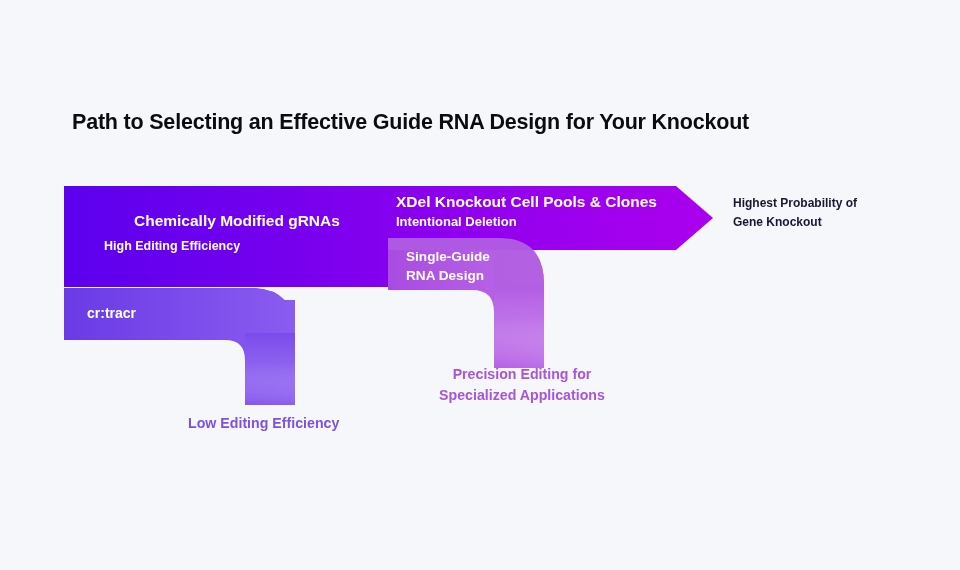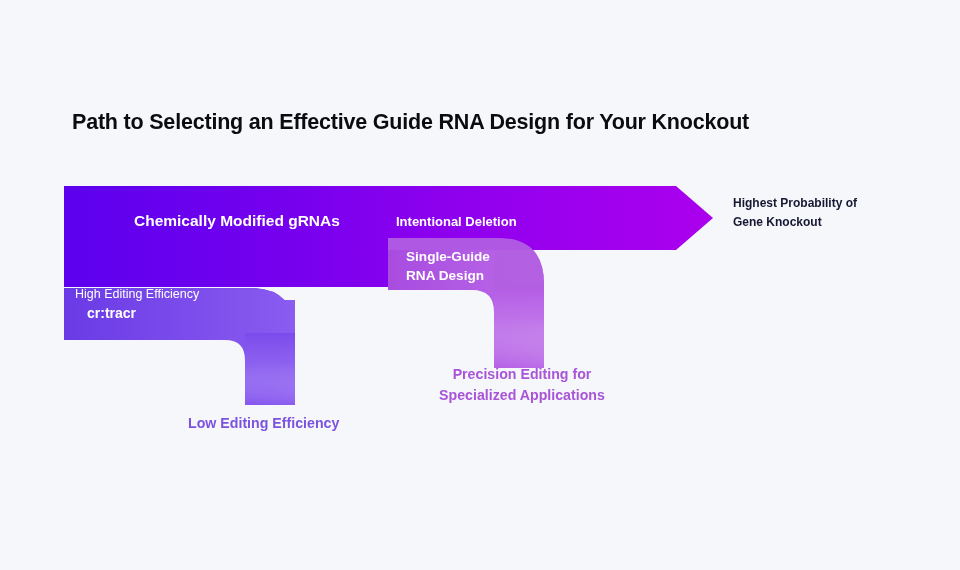--- a/index.html
+++ b/index.html
@@ -48,26 +48,25 @@
   }
   #primary-title {
     left: 89px;
     top: 212px;
     font-size: 15.5px;
     font-weight: bold;
     white-space: nowrap;
     margin-left: 45px;
   }
   #primary-sub {
-    left: 75px;
+    left: 104px;
     top: 239px;
     font-size: 12.5px;
-    font-weight: normal;
-    white-space: nowrap;
-    margin-top: 48px;
+    font-weight: bold;
+    white-space: nowrap;
   }
   #xdel-title {
     left: 396px;
     top: 193px;
     font-size: 15.5px;
     font-weight: bold;
     white-space: nowrap;
   }
   #xdel-sub {
     left: 396px;
@@ -241,20 +240,21 @@
                L494,290
                L494,250
                L388,250 Z" fill="#b260e2" opacity="0.92"></path>
     </g>
   </svg>
 
   <div class="band-text" id="primary-title">Chemically Modified gRNAs</div>
 
   <div class="band-text" id="primary-sub">High Editing Efficiency</div>
 
+  <div class="band-text" id="xdel-title">XDel Knockout Cell Pools &amp; Clones</div>
 
   <div class="band-text" id="xdel-sub">Intentional Deletion</div>
 
   <div class="band-text" id="sgrna-label">Single-Guide
 RNA Design</div>
 
   <div class="band-text" id="crtracr-label">cr:tracr</div>
 
   <div id="outcome-primary">Highest Probability of
 Gene Knockout</div>

